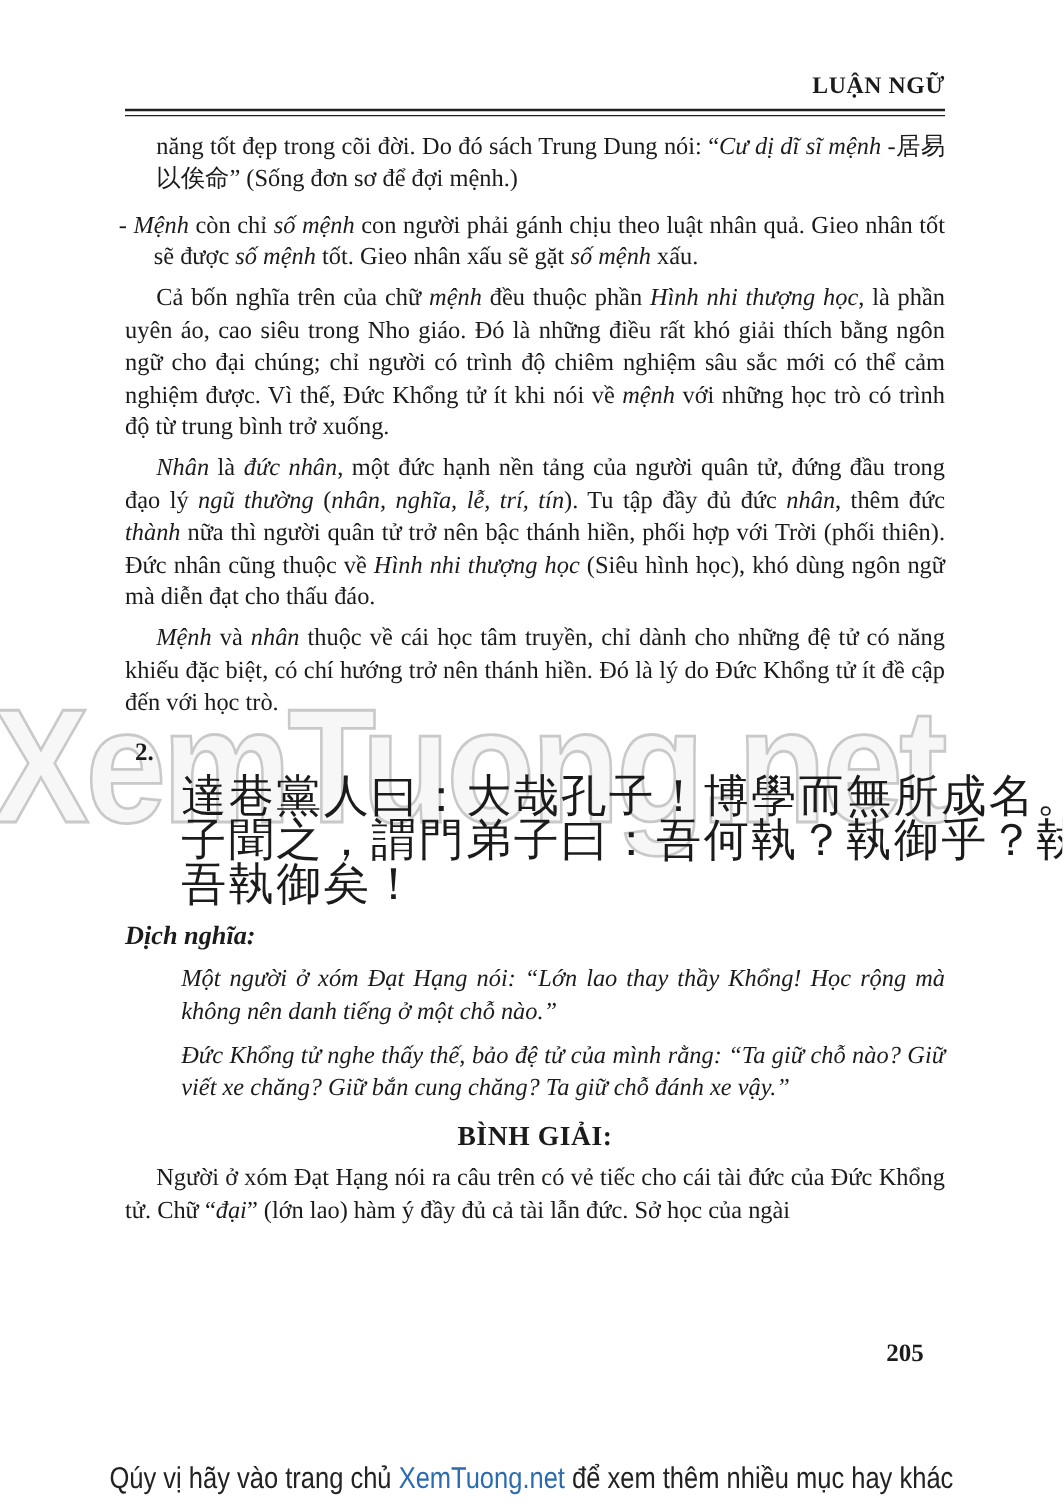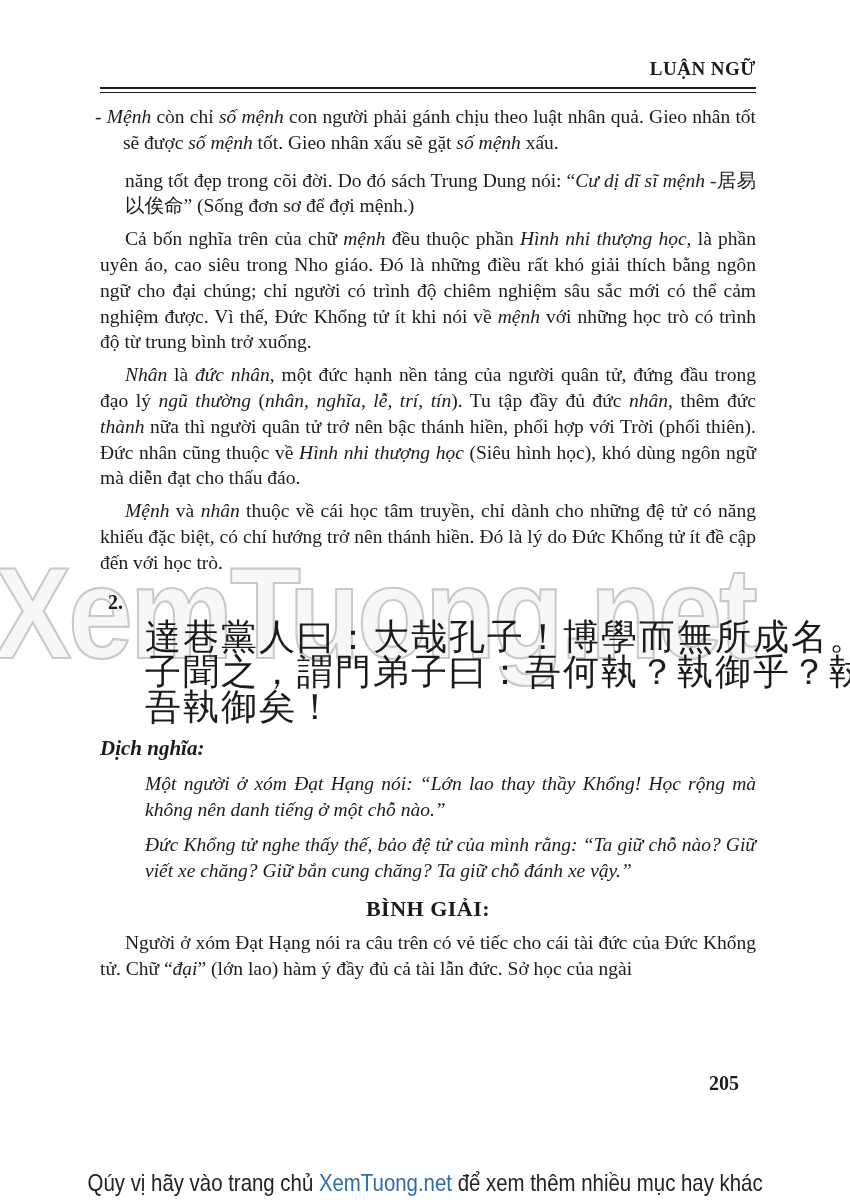--- a/index.html
+++ b/index.html
@@ -106,22 +106,22 @@
 
   <div class="watermark" style="color: rgb(247, 247, 247); -webkit-text-stroke: 2px rgb(201, 201, 201);">XemTuong.net</div>
 
   <div class="content">
     <div class="header-row">
       <span class="header-title">LUẬN NGỮ</span>
     </div>
     <div class="rule"></div>
 
     <div>
+        <p class="para cont"><span>năng tốt đẹp trong cõi đời. Do đó sách Trung Dung nói: “</span><span class="it">Cư dị dĩ sĩ mệnh</span><span> -</span><span>居易以俟命</span><span>” (Sống đơn sơ để đợi mệnh.)</span></p>
         <p class="para hang"><span>- </span><span class="it">Mệnh</span><span> còn chỉ </span><span class="it">số mệnh</span><span> con người phải gánh chịu theo luật nhân quả. Gieo nhân tốt sẽ được </span><span class="it">số mệnh</span><span> tốt. Gieo nhân xấu sẽ gặt </span><span class="it">số mệnh</span><span> xấu.</span></p>
-        <p class="para cont"><span>năng tốt đẹp trong cõi đời. Do đó sách Trung Dung nói: “</span><span class="it">Cư dị dĩ sĩ mệnh</span><span> -</span><span>居易以俟命</span><span>” (Sống đơn sơ để đợi mệnh.)</span></p>
         <p class="para indent"><span>Cả bốn nghĩa trên của chữ </span><span class="it">mệnh</span><span> đều thuộc phần </span><span class="it">Hình nhi thượng học</span><span>, là phần uyên áo, cao siêu trong Nho giáo. Đó là những điều rất khó giải thích bằng ngôn ngữ cho đại chúng; chỉ người có trình độ chiêm nghiệm sâu sắc mới có thể cảm nghiệm được. Vì thế, Đức Khổng tử ít khi nói về </span><span class="it">mệnh</span><span> với những học trò có trình độ từ trung bình trở xuống.</span></p>
         <p class="para indent"><span class="it">Nhân</span><span> là </span><span class="it">đức nhân</span><span>, một đức hạnh nền tảng của người quân tử, đứng đầu trong đạo lý </span><span class="it">ngũ thường</span><span> (</span><span class="it">nhân, nghĩa, lễ, trí, tín</span><span>). Tu tập đầy đủ đức </span><span class="it">nhân</span><span>, thêm đức </span><span class="it">thành</span><span> nữa thì người quân tử trở nên bậc thánh hiền, phối hợp với Trời (phối thiên). Đức nhân cũng thuộc về </span><span class="it">Hình nhi thượng học</span><span> (Siêu hình học), khó dùng ngôn ngữ mà diễn đạt cho thấu đáo.</span></p>
         <p class="para indent"><span class="it">Mệnh</span><span> và </span><span class="it">nhân</span><span> thuộc về cái học tâm truyền, chỉ dành cho những đệ tử có năng khiếu đặc biệt, có chí hướng trở nên thánh hiền. Đó là lý do Đức Khổng tử ít đề cập đến với học trò.</span></p>
         <p class="section-num"><span class="bd">2.</span></p>
         <div class="cjk">
           <div class="cjk-line">達巷黨人曰：大哉孔子！博學而無所成名。</div>
           <div class="cjk-line">子聞之，謂門弟子曰：吾何執？執御乎？執射乎？</div>
           <div class="cjk-line">吾執御矣！</div>
         </div>
         <p class="heading-dich"><span class="it bd">Dịch nghĩa:</span></p>

